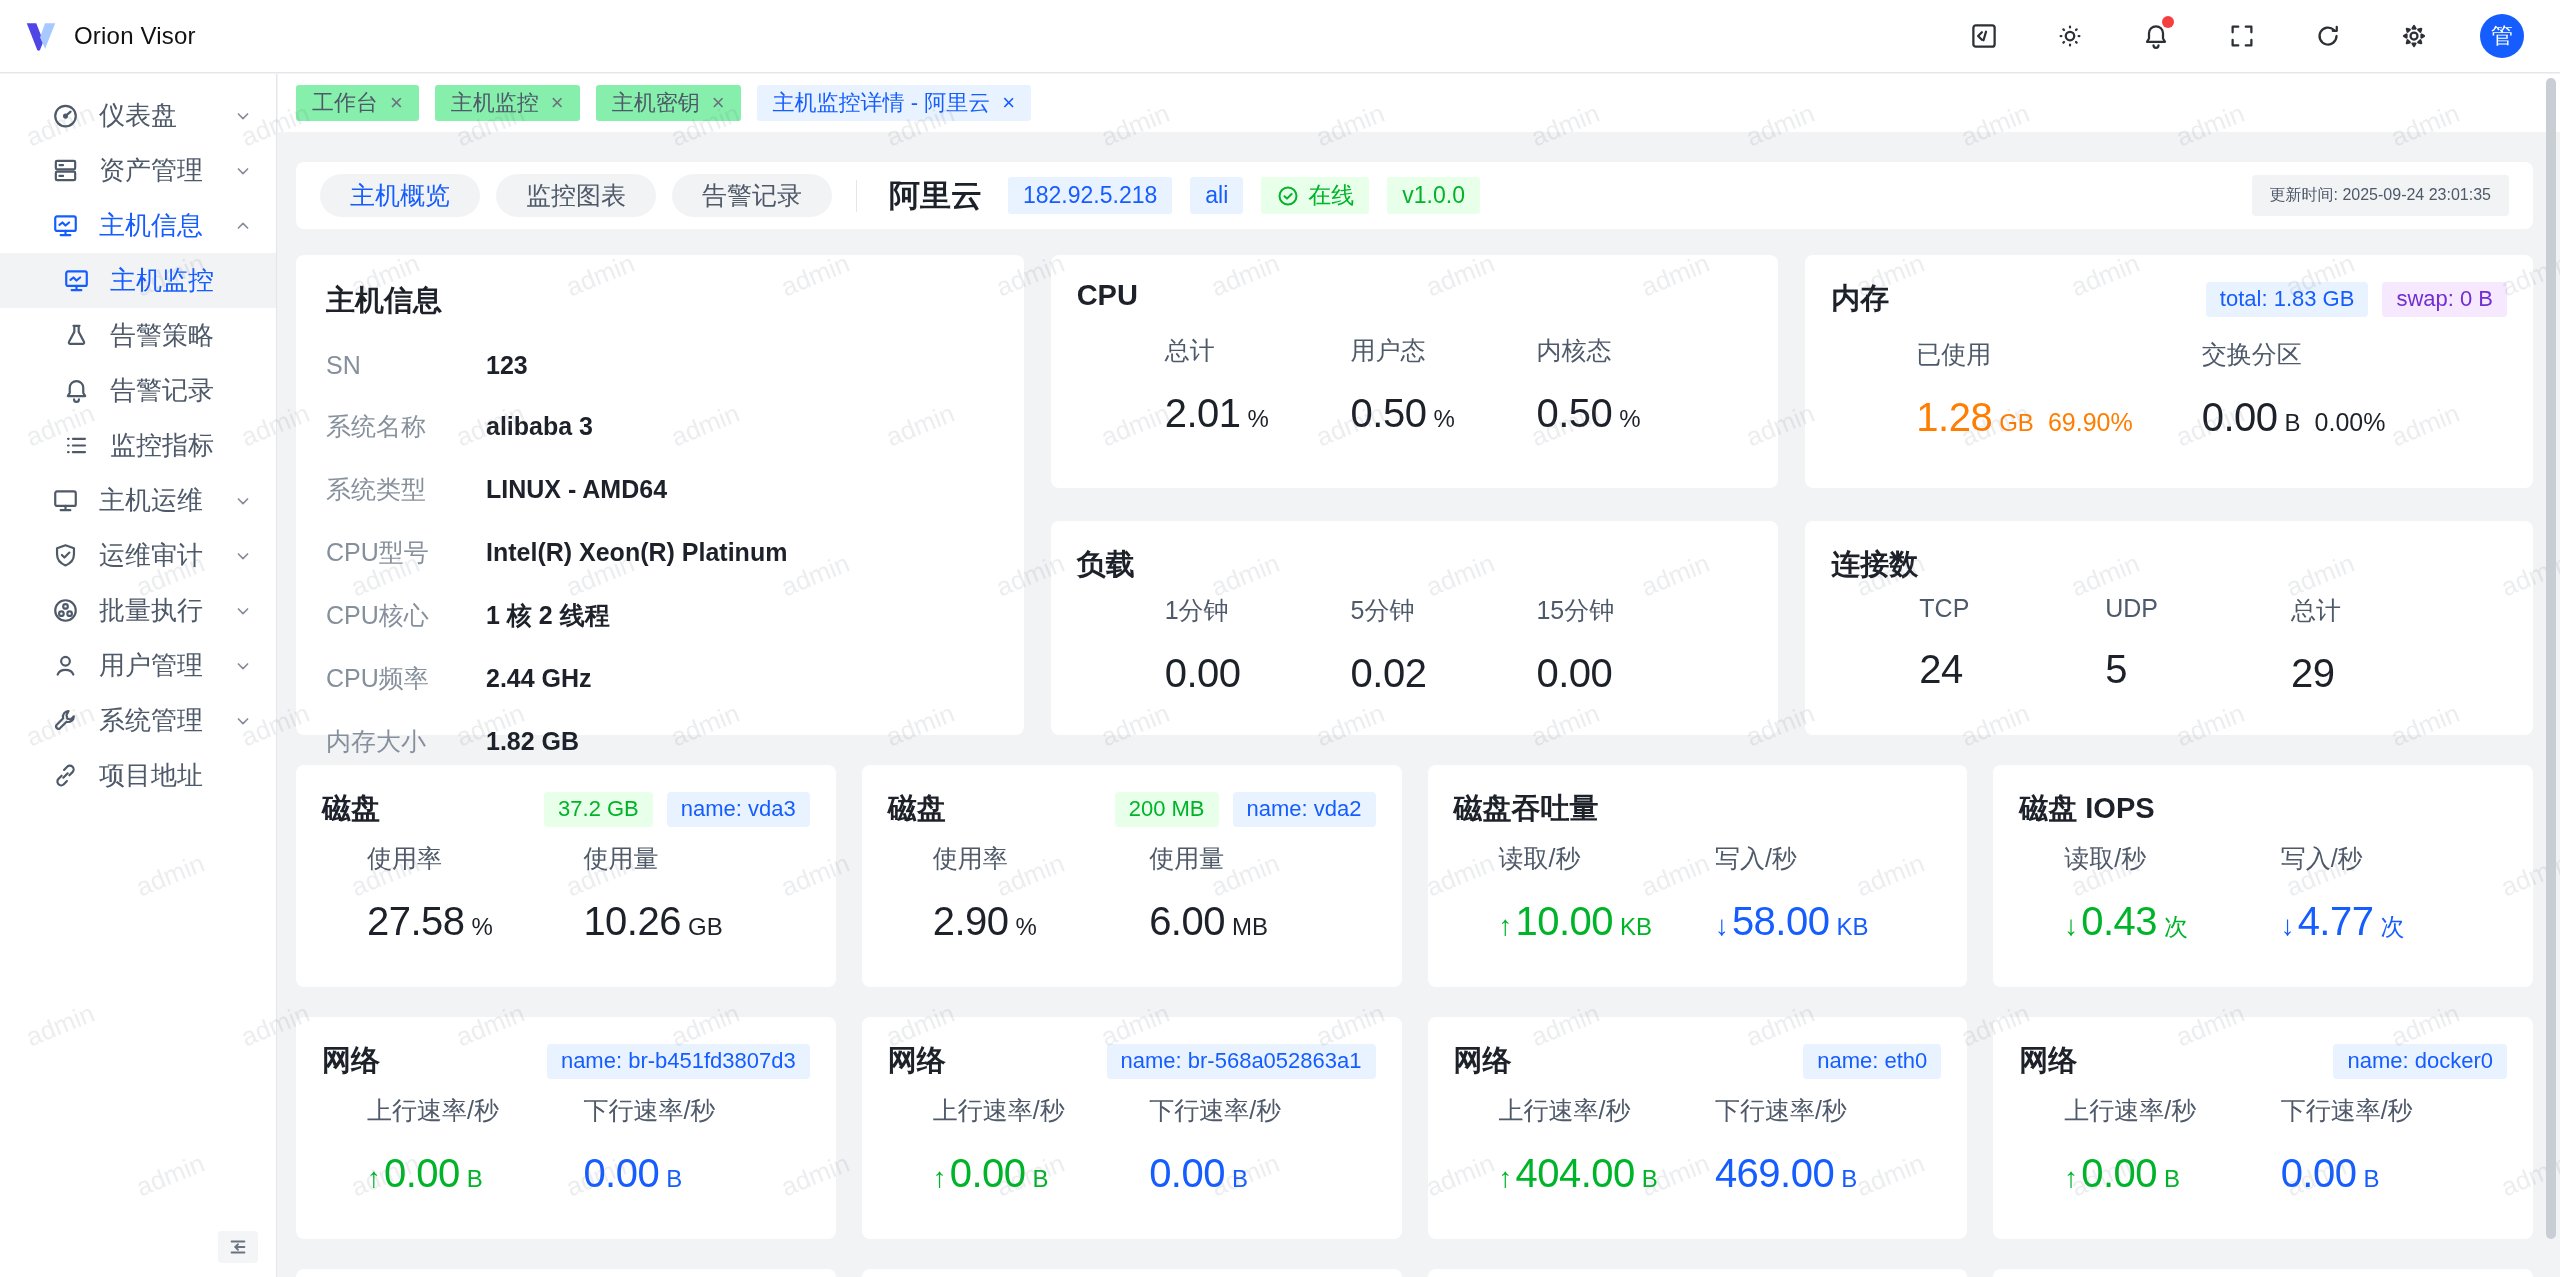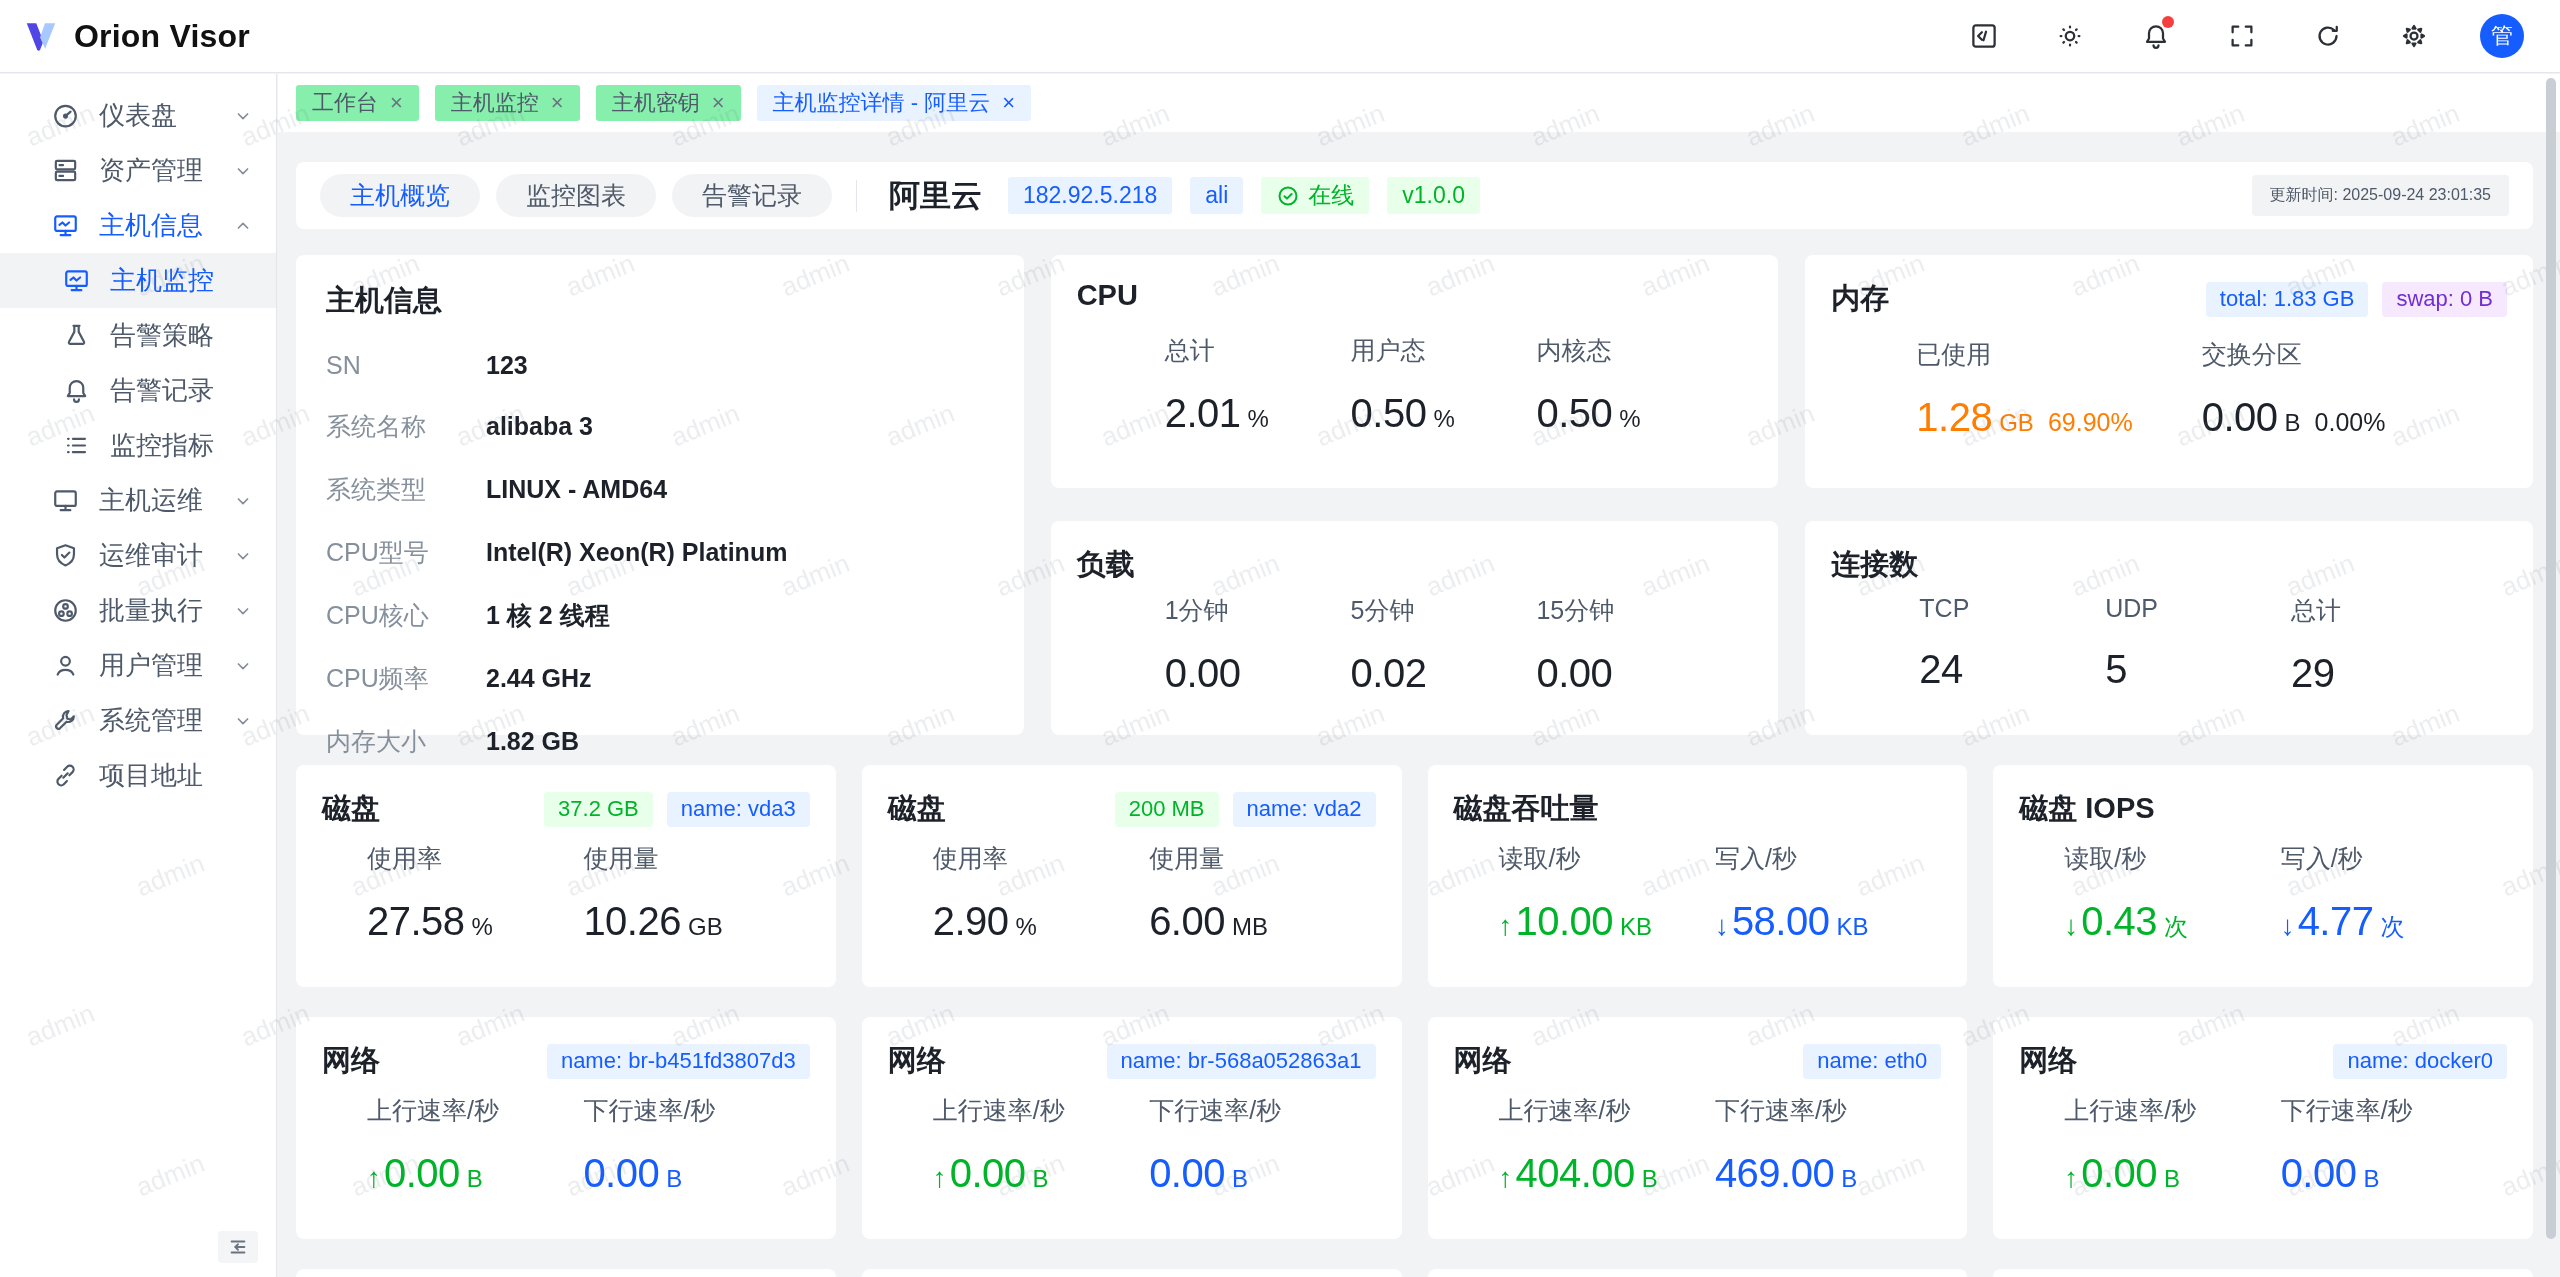--- a/index.html
+++ b/index.html
@@ -10,21 +10,21 @@
     --purple:#722ed1; --purple-bg:#f5e8ff;
     --orange:#ff7d00; --gray-pill:#f2f3f5;
   }
   *{box-sizing:border-box; margin:0; padding:0; font-family:"Liberation Sans","DejaVu Sans",sans-serif;}
   html,body{width:2560px; height:1277px; overflow:hidden; background:var(--bg);}
   
   .topbar{position:absolute; left:0; top:0; width:2560px; height:73px; background:#fff;
     border-bottom:1px solid var(--border); display:flex; align-items:center; justify-content:space-between;
     padding:0 36px 0 22px; z-index:20;}
   .logo{display:flex; align-items:center; gap:14px;}
-  .logo-title{font-size:32px; font-weight:700; color:#111; letter-spacing:.2px;}
+  .logo-title{font-size:24px; font-weight:400; color:#111; letter-spacing:.2px;}
   .topbar-actions{display:flex; align-items:center; gap:46px;}
   .tb-icon{position:relative; width:40px; height:40px; display:flex; align-items:center; justify-content:center;
     color:#2b2f36; cursor:pointer; background:none; border:none;}
   .tb-icon svg{width:30px; height:30px;}
   .tb-dot{position:absolute; top:0px; right:2px; width:12px; height:12px; background:#f53f3f; border-radius:50%;}
   .avatar{width:44px; height:44px; border-radius:50%; background:var(--blue); color:#fff; font-size:22px;
     display:flex; align-items:center; justify-content:center; cursor:pointer;}
   
   .sidebar{position:absolute; left:0; top:74px; bottom:0; width:277px; background:#fff;
     border-right:1px solid var(--border); z-index:10; padding-top:14px;}

